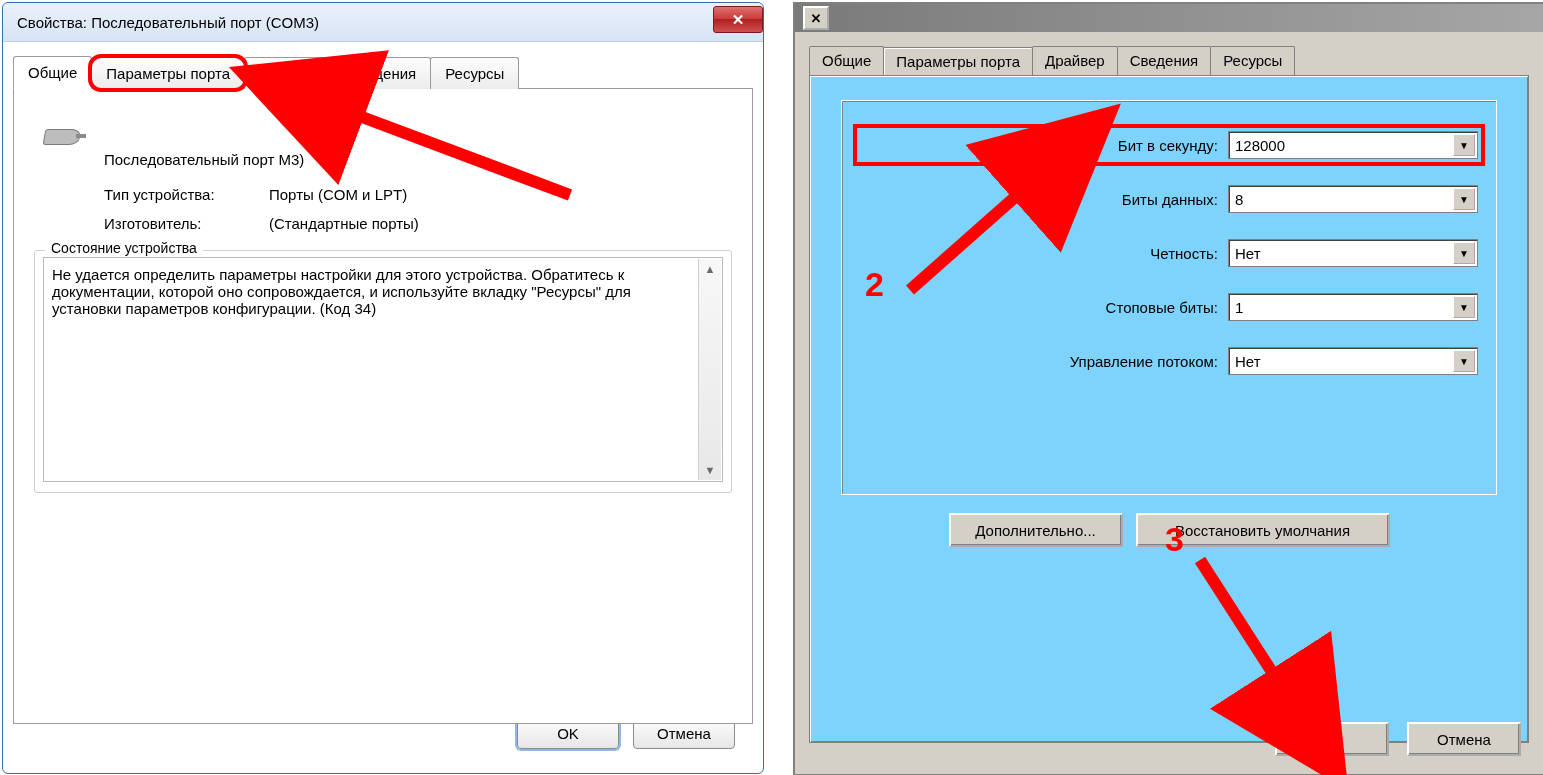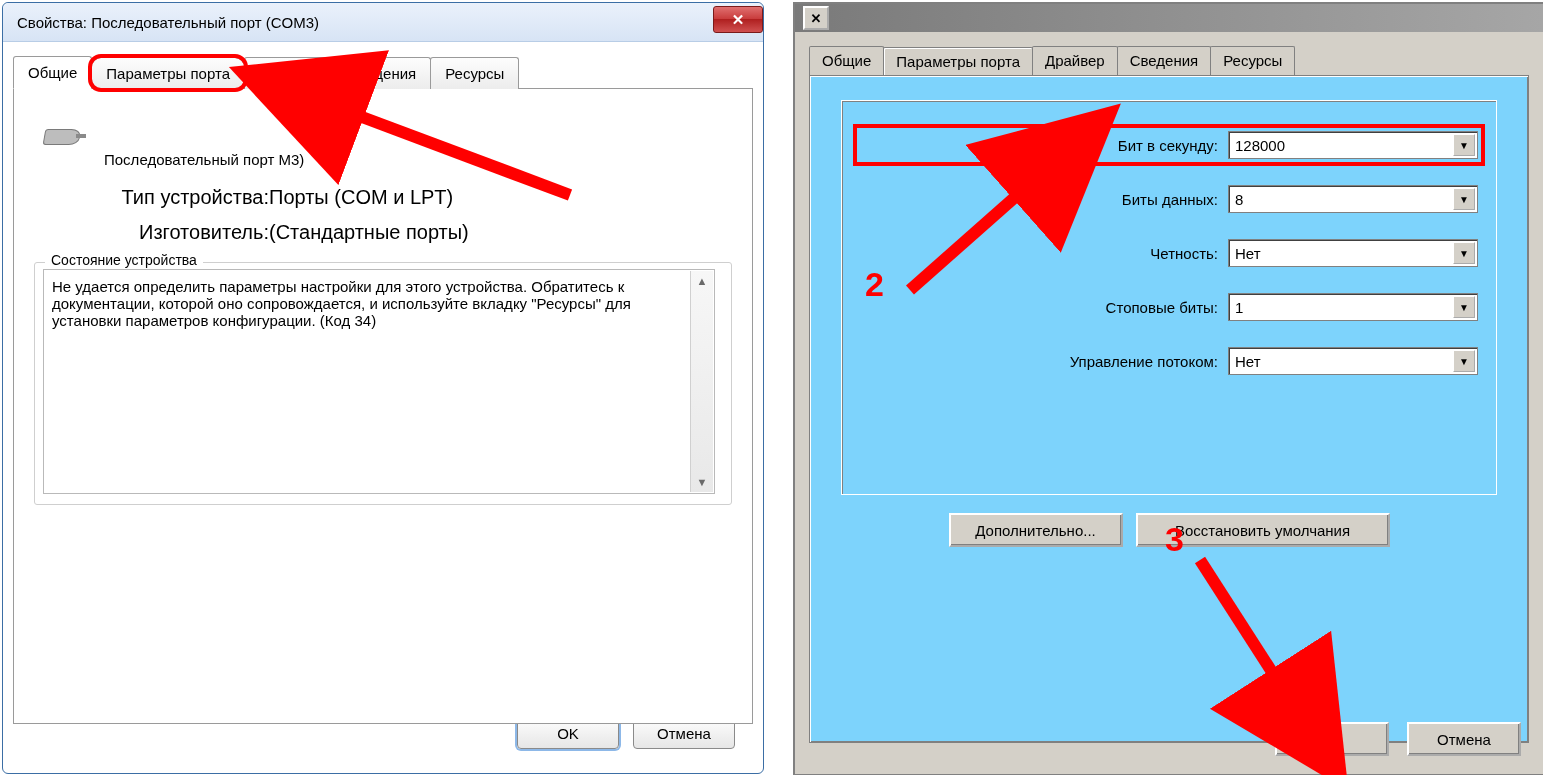--- a/index.html
+++ b/index.html
@@ -112,31 +112,30 @@
     transform: skewX(-10deg);
   }
   .port-icon::after {
     content:"";
     position:absolute; left: 34px; top: 11px; width: 10px; height: 4px;
     background:#8a8a8a;
   }
 
   .info-grid {
     margin-left: 70px;
-    font-size: 20px;
-    text-align: right;
+    font-size: 15px;
   }
   .info-grid .row { display:flex; margin-bottom: 12px; }
   .info-grid .lbl { width: 165px; }
   .info-grid .val { }
 
   .groupbox7 {
     border: 1px solid #cfcfcf;
     border-radius: 3px;
-    padding: 6px 16px 10px 8px;
+    padding: 6px 8px 10px 8px;
     margin-top: 18px;
     position: relative;
   }
   .groupbox7 .legend {
     position: absolute;
     top: -11px; left: 10px;
     background: #fff;
     padding: 0 6px;
     font-size: 14px;
   }

